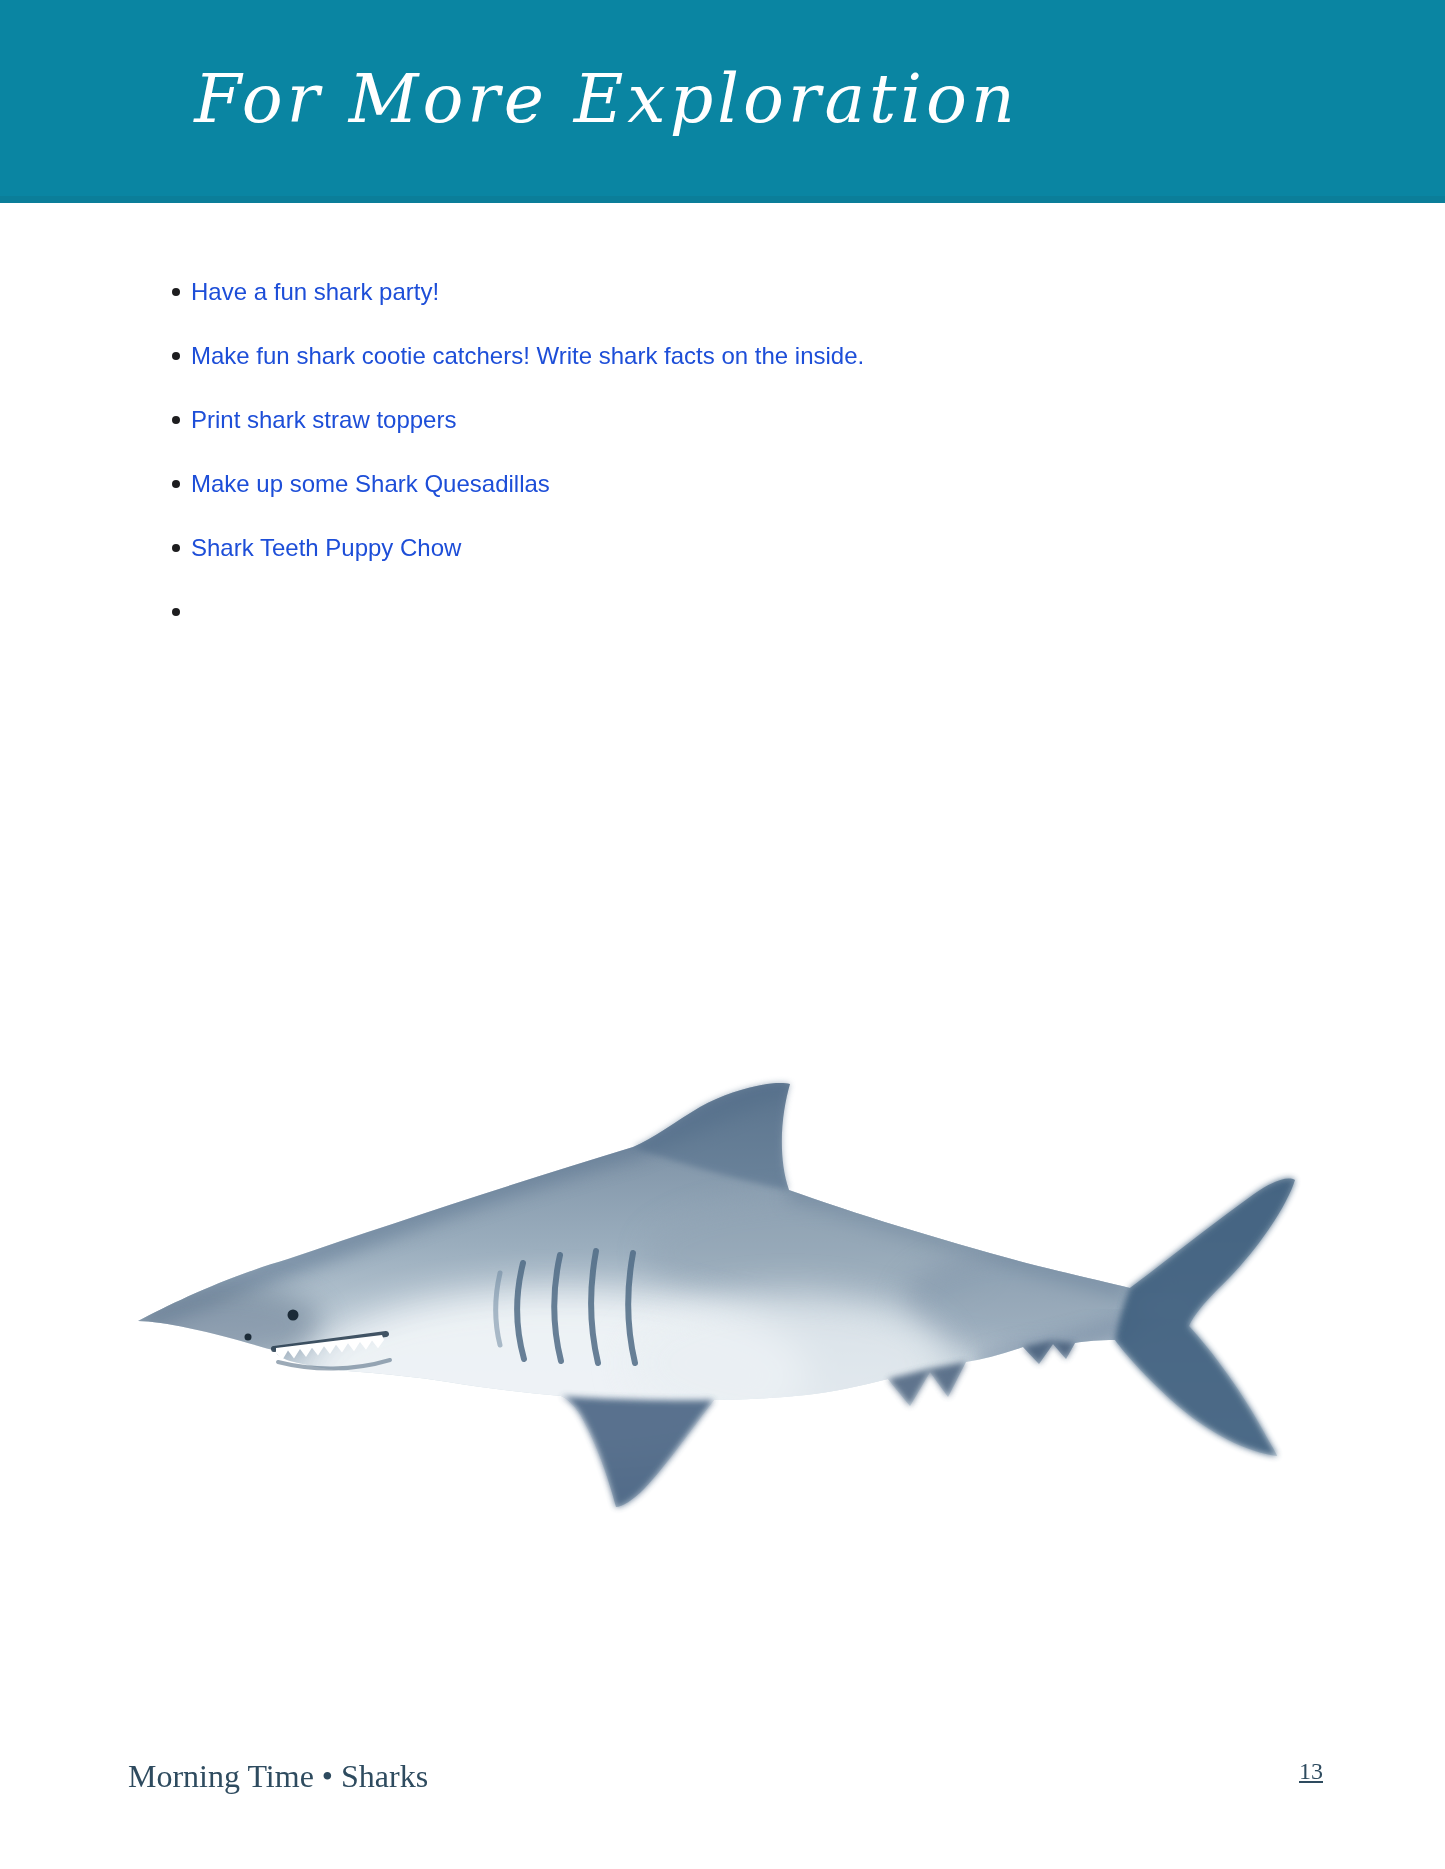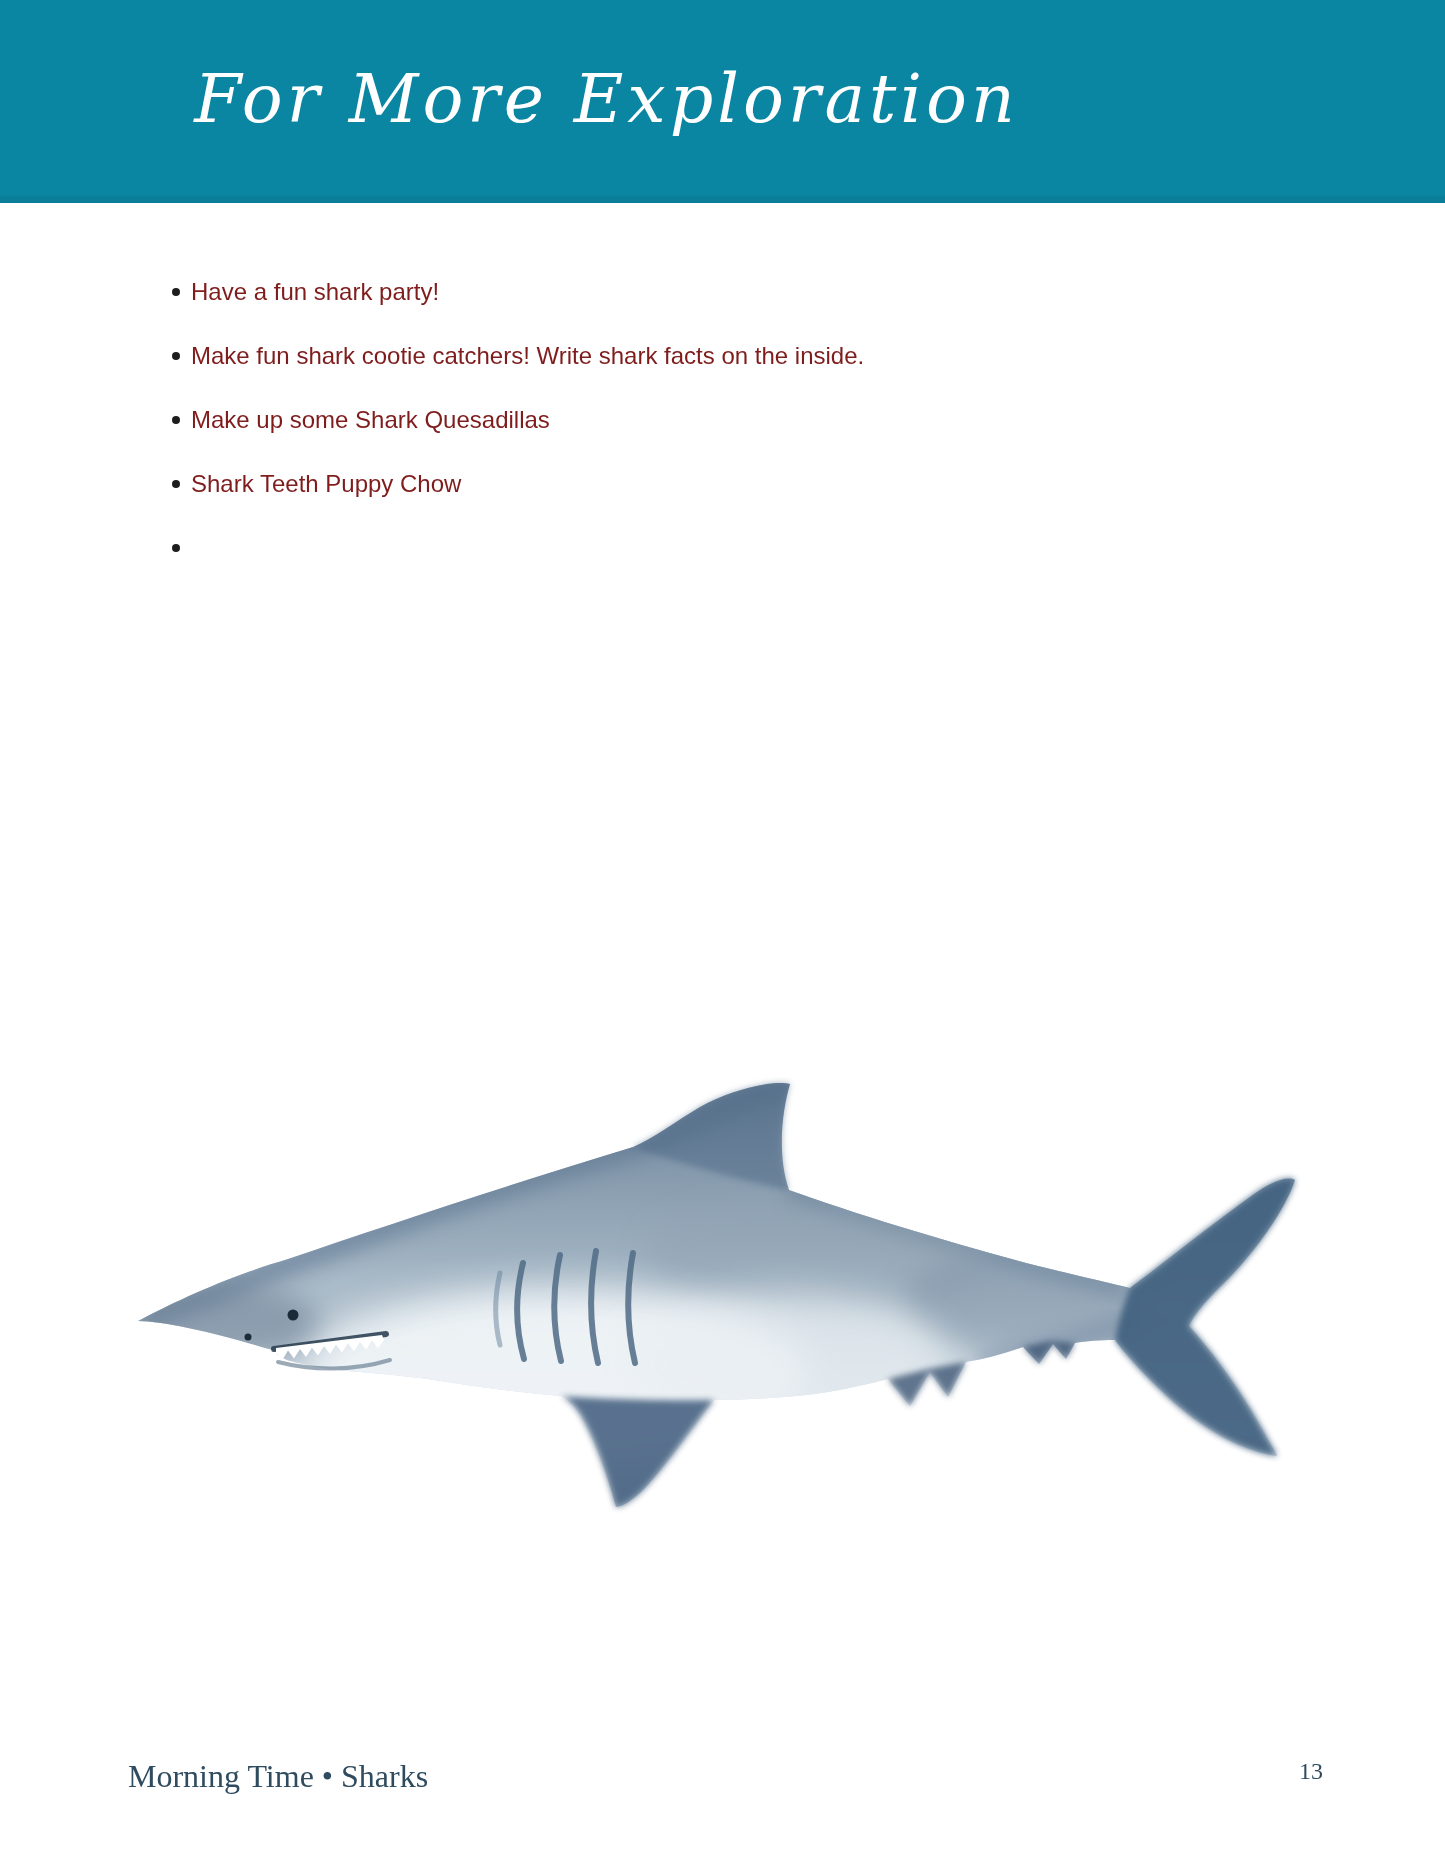--- a/index.html
+++ b/index.html
@@ -6,45 +6,46 @@
   .page{position:relative;width:1445px;height:1869px;background:#ffffff;overflow:hidden;}
 
   
   .banner{position:absolute;top:0;left:0;width:100%;height:196px;background:#0a85a2;
           border-bottom:7px solid #0b7e99;display:flex;align-items:center;justify-content:center;}
   .banner h1{margin:0;padding-right:232px;font-family:"DejaVu Serif",serif;font-style:italic;
              font-weight:400;font-size:68px;letter-spacing:4px;color:#ffffff;white-space:nowrap;}
 
   
   .bullets{position:absolute;left:160px;top:260px;margin:0;padding:0;list-style:none;
-           font-family:"Liberation Sans",sans-serif;font-size:24px;color:#7f1d1d;}
+           font-family:"Liberation Sans",sans-serif;font-size:24px;color:#1d4ed8;}
   .bullets li{position:relative;line-height:64px;padding-left:31px;white-space:nowrap;}
   .bullets .dot{position:absolute;left:12px;top:28px;width:8px;height:8px;border-radius:50%;background:#1d1d1f;}
 
   
   .shark-wrap{position:absolute;left:128px;top:1063px;width:1185px;height:460px;}
 
   
   .footer-left{position:absolute;left:128px;top:1758px;font-family:"Liberation Serif",serif;
                font-size:32px;color:#2e4b5f;white-space:nowrap;}
   .page-num{position:absolute;right:122px;top:1758px;font-family:"Liberation Serif",serif;
-            font-size:24px;color:#2e4b5f;}
+            font-size:24px;color:#2e4b5f;text-decoration:underline;}
 </style>
 </head>
 <body>
 
 <div class="page">
 
   <header class="banner">
     <h1>For More Exploration</h1>
   </header>
 
   <ul class="bullets">
     <li><span class="dot"></span><span>Have a fun shark party!</span></li>
     <li><span class="dot"></span><span>Make fun shark cootie catchers! Write shark facts on the inside.</span></li>
+    <li><span class="dot"></span><span>Print shark straw toppers</span></li>
     <li><span class="dot"></span><span>Make up some Shark Quesadillas</span></li>
     <li><span class="dot"></span><span>Shark Teeth Puppy Chow</span></li>
     <li><span class="dot"></span></li>
   </ul>
 
   <div class="shark-wrap">
     <svg viewBox="0 0 1185 460" width="1185" height="460" xmlns="http://www.w3.org/2000/svg">
       <defs>
         <linearGradient id="bodyGrad" x1="0" y1="0" x2="0" y2="1">
           <stop offset="0%" stop-color="#6e8399"></stop>

